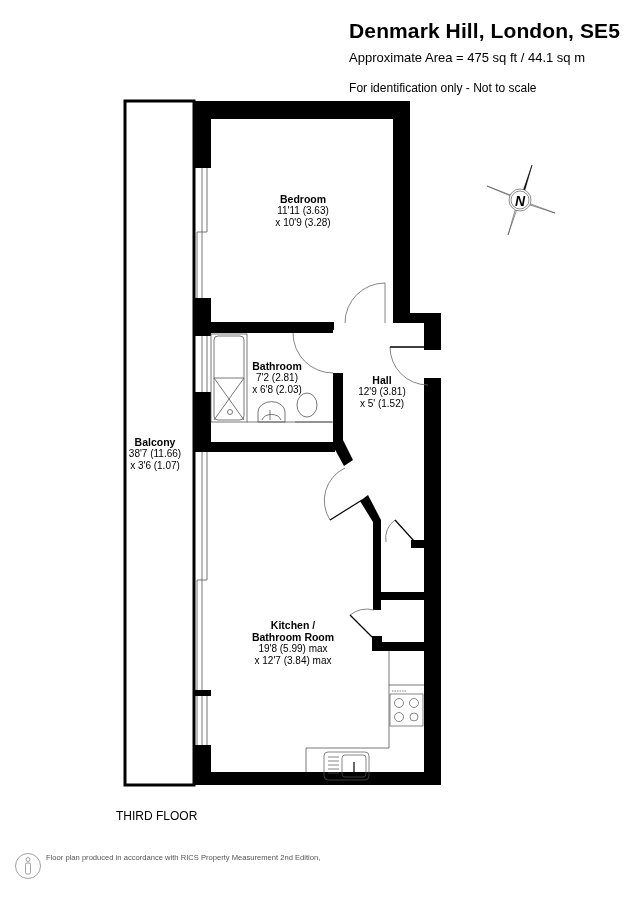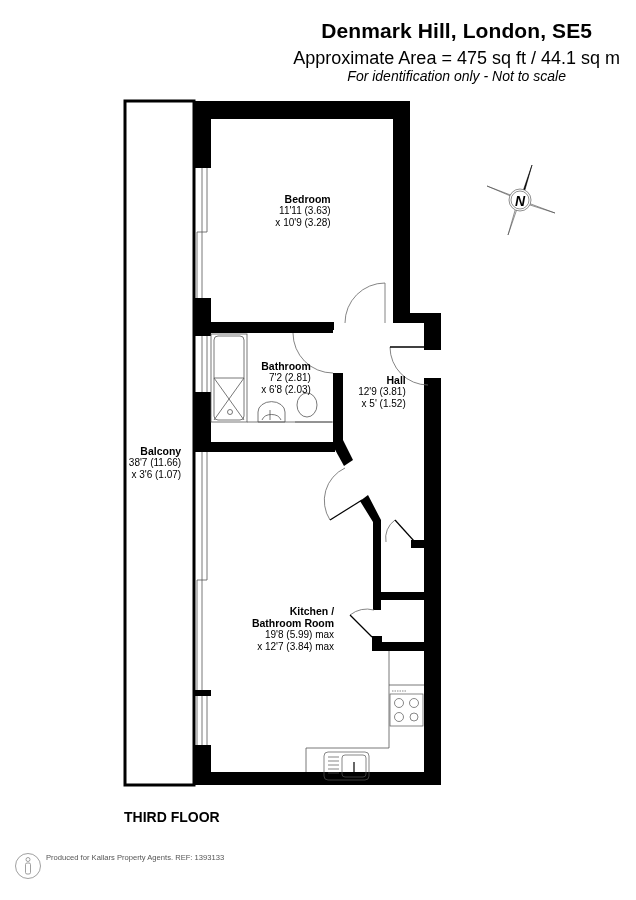--- a/index.html
+++ b/index.html
@@ -1,24 +1,24 @@
 <!DOCTYPE html>
 <html><head>
 <meta charset="utf-8">
 <style>
   html, body { margin: 0; padding: 0; background: #ffffff; }
   body { width: 636px; height: 900px; position: relative; overflow: hidden; font-family: "Liberation Sans", sans-serif; color: #000; }
-  .header { position: absolute; right: 16px; top: 18px; text-align: center; }
+  .header { position: absolute; right: 16px; top: 18px; text-align: left; }
   .title { font-size: 21px; font-weight: bold; letter-spacing: 0.1px; line-height: 26px; }
-  .area { font-size: 18px; line-height: 20px; margin-top: 4px; }
-  .disclaimer { font-size: 14px; line-height: 14px; margin-top: 1px; font-style: italic; }
+  .area { font-size: 13px; line-height: 20px; margin-top: 4px; }
+  .disclaimer { font-size: 12px; line-height: 14px; margin-top: 13px; }
   svg.plan { position: absolute; left: 0; top: 0; }
-  .room-label { position: absolute; text-align: right; font-size: 10px; line-height: 12px; transform: translateX(-50%); white-space: nowrap; }
+  .room-label { position: absolute; text-align: center; font-size: 10px; line-height: 12px; transform: translateX(-50%); white-space: nowrap; }
   .room-label .name { font-weight: bold; font-size: 10.5px; }
-  .floor-label { position: absolute; left: 124px; top: 809px; font-size: 14px; font-weight: bold; }
+  .floor-label { position: absolute; left: 116px; top: 809px; font-size: 12px; font-weight: normal; }
   .footer { position: absolute; left: 14px; top: 852px; display: flex; align-items: flex-start; }
   .footer-text { font-size: 7.6px; line-height: 10px; color: #555; margin-left: 4px; margin-top: 1px; }
   .person-icon { width: 28px; height: 28px; }
 </style>
 </head>
 <body>
 
 <div class="header">
   <div class="title">Denmark Hill, London, SE5</div>
   <div class="area">Approximate Area = 475 sq ft / 44.1 sq m</div>
@@ -156,46 +156,46 @@
     <line x1="328" y1="773" x2="339" y2="773"></line>
     <line x1="354" y1="762" x2="354" y2="776" stroke="#000" stroke-width="1.2"></line>
   </g>
 </svg>
 
 <div class="room-label" style="left:303px; top:193px;">
   <div class="name">Bedroom</div>
   <div>11'11 (3.63)</div>
   <div>x 10'9 (3.28)</div>
 </div>
-<div class="room-label" style="left:286px; top:360px;">
+<div class="room-label" style="left:277px; top:360px;">
   <div class="name">Bathroom</div>
   <div>7'2 (2.81)</div>
   <div>x 6'8 (2.03)</div>
 </div>
 <div class="room-label" style="left:382px; top:374px;">
   <div class="name">Hall</div>
   <div>12'9 (3.81)</div>
   <div>x 5' (1.52)</div>
 </div>
-<div class="room-label" style="left:155px; top:436px;margin-top:9px;">
+<div class="room-label" style="left:155px; top:436px;">
   <div class="name">Balcony</div>
   <div>38'7 (11.66)</div>
   <div>x 3'6 (1.07)</div>
 </div>
-<div class="room-label" style="left:293px; top:605px;">
+<div class="room-label" style="left:293px; top:619px;">
   <div class="name">Kitchen /</div>
   <div class="name">Bathroom Room</div>
   <div>19'8 (5.99) max</div>
   <div>x 12'7 (3.84) max</div>
 </div>
 
 <div class="floor-label">THIRD FLOOR</div>
 
 <div class="footer">
   <svg class="person-icon" viewBox="0 0 28 28">
     <circle cx="14" cy="14" r="12.5" fill="none" stroke="#888" stroke-width="0.8"></circle>
     <circle cx="14" cy="7.5" r="2" fill="none" stroke="#888" stroke-width="0.8"></circle>
     <rect x="11.5" y="11" width="5" height="11" rx="1.5" fill="none" stroke="#888" stroke-width="0.8"></rect>
   </svg>
   <div class="footer-text">
-    <div>Produced for Kallars Property Agents.   REF: 1393133</div>
+    <div>Floor plan produced in accordance with RICS Property Measurement 2nd Edition,</div>
   </div>
 </div>
 
 </body></html>

